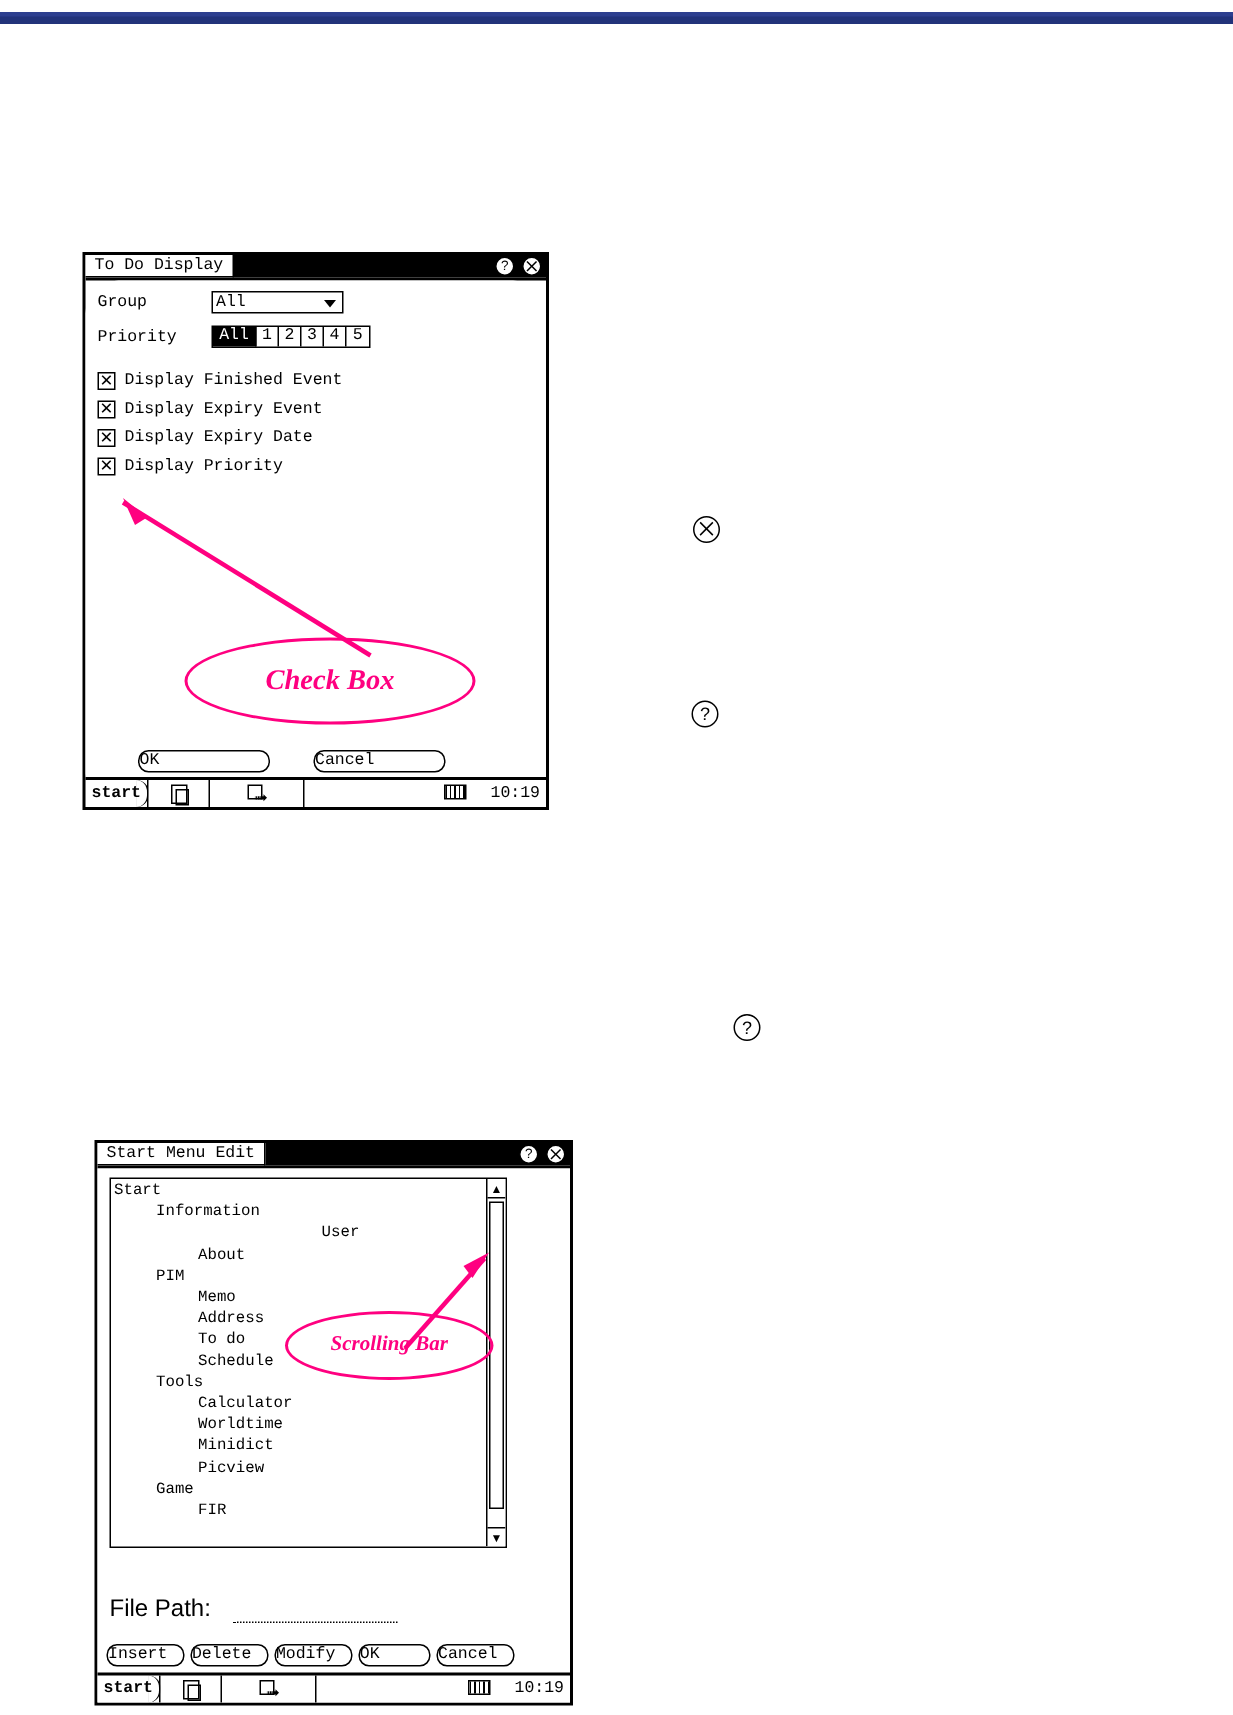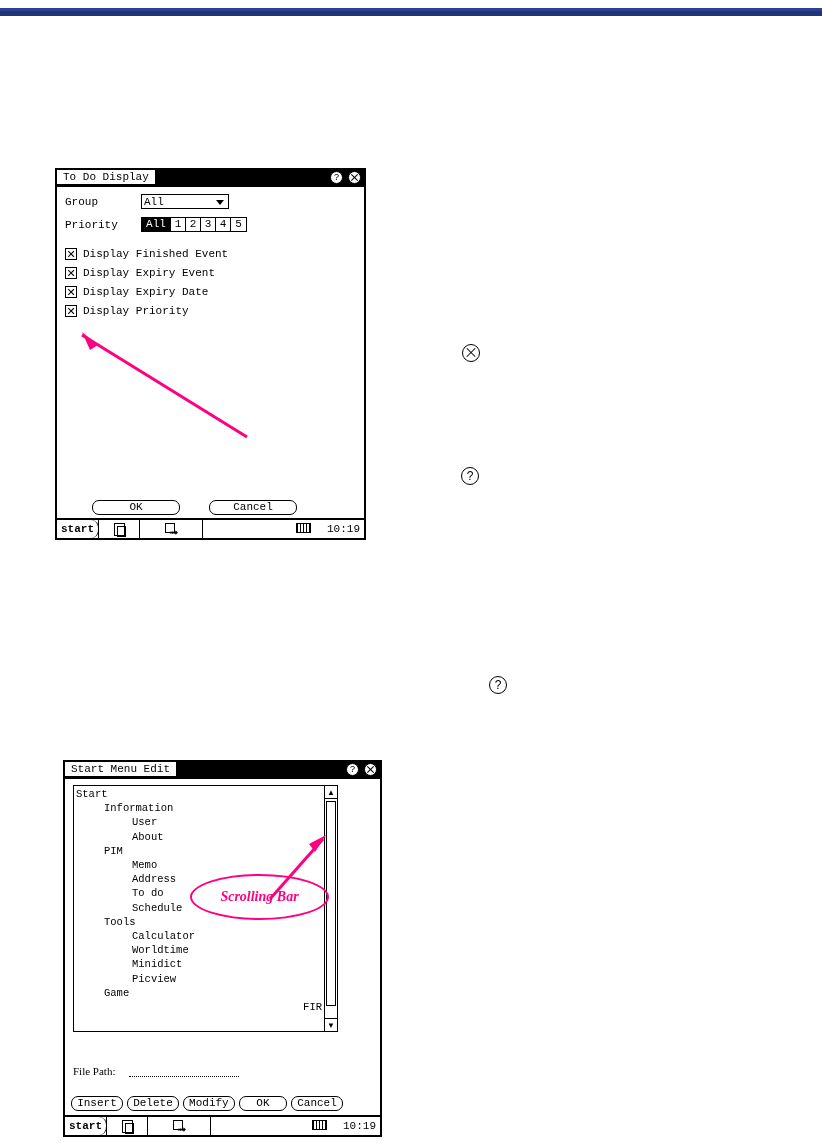--- a/index.html
+++ b/index.html
@@ -254,21 +254,21 @@
     margin-right: 6px;
     flex: none;
   }
   .btn {
     border: 1px solid #000;
     border-radius: 7px;
     height: 15px;
     box-sizing: border-box;
     font-size: 11px;
     line-height: 13px;
-    text-align: center;
+    text-align: left;
     font-family: "Liberation Mono", monospace;
     background: #fff;
   }
 
   
   .annot {
     position: absolute;
     border: 2px solid #ff0080;
     border-radius: 50%;
     color: #ff0080;
@@ -383,20 +383,21 @@
         <span class="chk">✕</span>
         <span>Display Priority</span>
       </div>
     </div>
 
     <svg style="position:absolute; left:0; top:0; width:280px; height:351px; pointer-events:none;">
       <line x1="190" y1="250" x2="25" y2="148" stroke="#ff0080" stroke-width="3"></line>
       <polygon points="25,145 41,158 33,163" fill="#ff0080"></polygon>
     </svg>
 
+    <div class="annot" style="left:66px; top:238px; width:190px; height:54px; font-size:19px;">Check Box</div>
 
     <div class="btn" style="position:absolute; left:35px; top:313px; width:88px;">OK</div>
     <div class="btn" style="position:absolute; left:152px; top:313px; width:88px;">Cancel</div>
 
     <div class="taskbar">
       <div class="start-btn">start</div>
       <div class="tb-seg" style="width:40px;">
         <span class="doc-icon"></span>
       </div>
       <div class="tb-seg" style="width:62px;">
@@ -442,50 +443,50 @@
         </span>
     </div>
   </div>
 
   <div class="screen" style="height:356px; position:relative;">
 
     <div class="tree-pane" style="left:8px; top:6px; width:265px; height:247px;">
       <div class="tree-list" style="padding-right:15px;">
         <div style="padding-left:0px;"><span>Start</span></div>
         <div style="padding-left:28px;"><span>Information</span></div>
-        <div style="padding-left:56px;"><span>User</span></div>
+        <div style="padding-left:56px;text-align:center;"><span>User</span></div>
         <div style="padding-left:56px;"><span>About</span></div>
         <div style="padding-left:28px;"><span>PIM</span></div>
         <div style="padding-left:56px;"><span>Memo</span></div>
         <div style="padding-left:56px;"><span>Address</span></div>
         <div style="padding-left:56px;"><span>To do</span></div>
         <div style="padding-left:56px;"><span>Schedule</span></div>
         <div style="padding-left:28px;"><span>Tools</span></div>
         <div style="padding-left:56px;"><span>Calculator</span></div>
         <div style="padding-left:56px;"><span>Worldtime</span></div>
         <div style="padding-left:56px;"><span>Minidict</span></div>
         <div style="padding-left:56px;"><span>Picview</span></div>
         <div style="padding-left:28px;"><span>Game</span></div>
-        <div style="padding-left:56px;text-align:right;"><span>FIR</span></div>
+        <div style="padding-left:56px;"><span>FIR</span></div>
       </div>
 
       <div class="scroll-track">
         <div class="scroll-arrow">▲</div>
         <div class="scroll-thumb" style="top:15px; height:205px;"></div>
         <div class="scroll-arrow bot" style="position:absolute; bottom:0; left:0; right:0;">▼</div>
       </div>
     </div>
 
     <svg style="position:absolute; left:0; top:0; width:285px; height:356px; pointer-events:none;">
       <line x1="205" y1="120" x2="258" y2="60" stroke="#ff0080" stroke-width="3"></line>
       <polygon points="261,56 250,73 244,65" fill="#ff0080"></polygon>
     </svg>
     <div class="annot" style="left:125px; top:95px; width:135px; height:42px; font-size:14px;">Scrolling Bar</div>
 
-    <div style="position:absolute; left:8px; top:285px; width:265px; display:flex; align-items:flex-end; font-family:Liberation Serif, serif; font-size:11px;">
+    <div style="position:absolute; left:8px; top:285px; width:265px; display:flex; align-items:flex-end; font-family:Liberation Sans, sans-serif; font-size:16px;">
       <span>File Path:</span>
       <span style="margin-left:14px; width:110px; border-bottom:1px dotted #000; height:12px; display:inline-block;"></span>
     </div>
 
     <div style="position:absolute; left:6px; top:317px; width:272px; display:flex; gap:4px;">
       <div class="btn" style="width:54px;">Insert</div>
       <div class="btn" style="width:54px;">Delete</div>
       <div class="btn" style="width:54px;">Modify</div>
       <div class="btn" style="width:50px;">OK</div>
       <div class="btn" style="width:54px;">Cancel</div>

